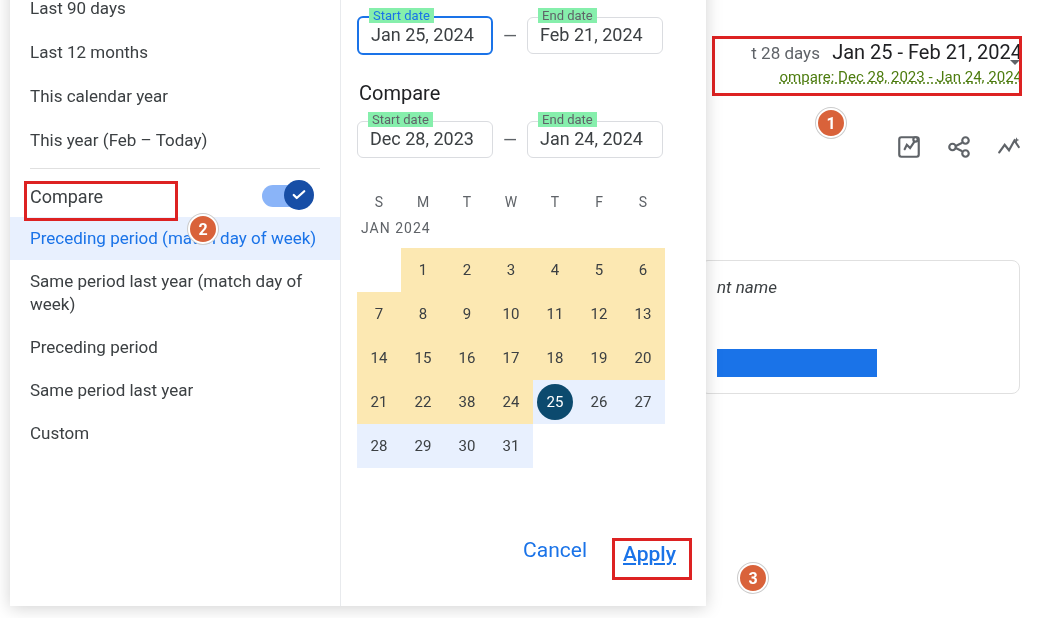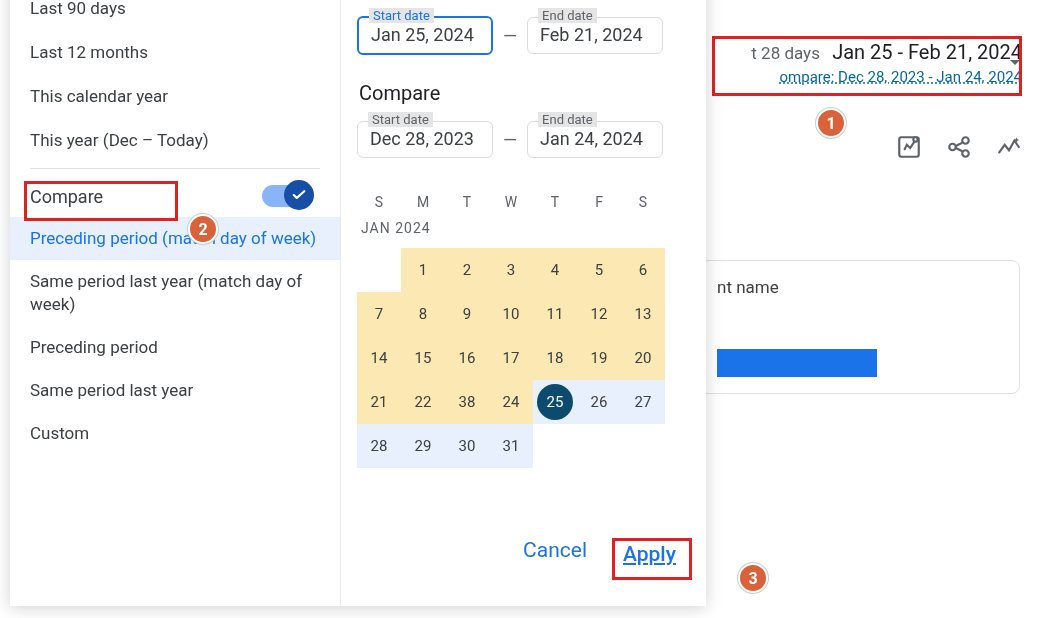--- a/index.html
+++ b/index.html
@@ -19,21 +19,21 @@
     width: 1042px; height: 618px;
     background: #fff;
   }
   .bg-header {
     position: absolute;
     top: 40px; right: 20px;
     text-align: right;
   }
   .bg-line1 { font-size: 17px; color: #5f6368; margin-bottom: 4px; }
   .bg-line1 b { color: #202124; font-weight: 400; font-size: 20px; margin-left: 8px; }
-  .bg-line2 { font-size: 15px; color: #0369a1; text-decoration: underline dotted; }
+  .bg-line2 { font-size: 15px; color: #4d7c0f; text-decoration: underline dotted; }
   .bg-redbox1 {
     position: absolute;
     top: 36px; left: 712px;
     width: 310px; height: 60px;
     border: 3px solid #d22;
     pointer-events: none;
   }
   .bg-icons {
     position: absolute;
     top: 134px; right: 20px;
@@ -44,21 +44,21 @@
   .bg-icons svg { width: 26px; height: 26px; }
   .bg-content {
     position: absolute;
     top: 260px; left: 700px;
     width: 320px;
     border: 1px solid #e0e0e0;
     border-radius: 8px;
     padding: 16px;
     background: #fff;
   }
-  .bg-content .lbl { font-size: 17px; color: #3c4043; margin-bottom: 20px; }
+  .bg-content .lbl { font-size: 17px; color: #3c4043; margin-bottom: 20px; font-style: italic; }
   .bg-bar { height: 28px; width: 160px; background: #1a73e8; margin-top: 52px; }
   .panel {
     position: absolute;
     top: -44px; left: 10px;
     width: 696px;
     background: #fff;
     display: flex;
     box-shadow: 0 2px 16px rgba(0,0,0,.18);
     height: 650px;
   }
@@ -135,21 +135,21 @@
     border: 1px solid #dadce0;
     border-radius: 6px;
     padding: 6px 12px 8px 12px;
     position: relative;
     min-width: 136px;
   }
   .date-box.active { border: 2px solid #1a73e8; }
   .date-box .lbl {
     position: absolute;
     top: -10px; left: 10px;
-    background: #e5e5e5;
+    background: #86efac;
     padding: 0 4px;
     font-size: 13px;
     color: #5f6368;
   }
   .date-box.active .lbl { color: #1a73e8; }
   .date-box .val { font-size: 18px; color: #3c4043; }
   .dash { font-size: 18px; color: #5f6368; }
   .cmp-title { font-size: 20px; color: #202124; margin: 6px 0 16px 2px; }
   .calendar { margin-top: 16px; }
   .cal-header {
@@ -271,21 +271,21 @@
     <div class="lbl">nt name</div>
     <div class="bg-bar"></div>
   </div>
 </div>
 
 <div class="panel">
   <div class="presets">
     <div class="preset-item">Last 90 days</div>
     <div class="preset-item">Last 12 months</div>
     <div class="preset-item">This calendar year</div>
-    <div class="preset-item">This year (Dec – Today)</div>
+    <div class="preset-item">This year (Feb – Today)</div>
     <div class="divider"></div>
     <div class="compare-row">
       <span>Compare</span>
       <div class="toggle">
         <div class="knob">
           <svg viewBox="0 0 24 24" fill="none" stroke="#fff" stroke-width="3">
               <path d="M5 12l4 4L19 7" stroke-linecap="round" stroke-linejoin="round"></path>
             </svg>
         </div>
       </div>

